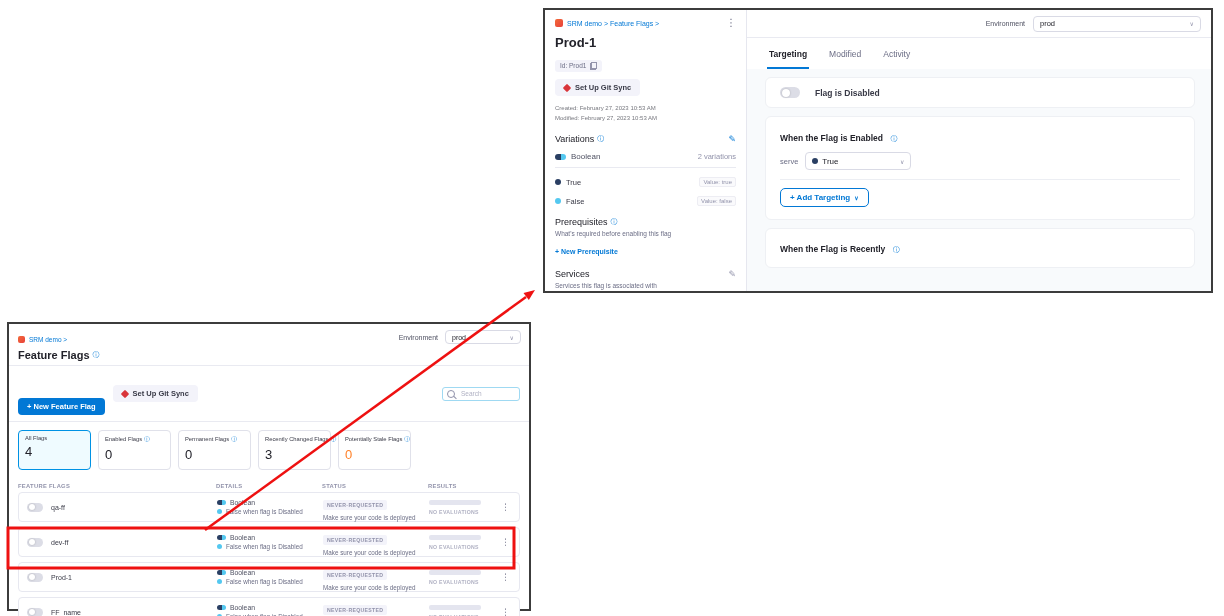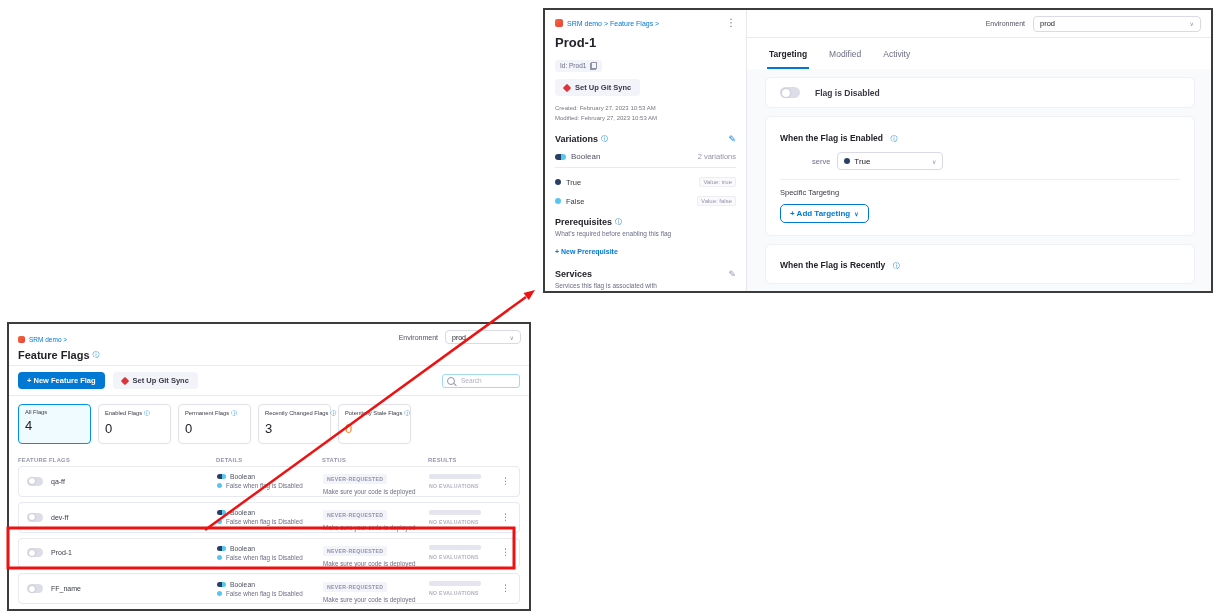--- a/index.html
+++ b/index.html
@@ -47,21 +47,21 @@
           font-size:7px;cursor:pointer;}
   .dtitle{font-size:13px;font-weight:bold;margin:7px 0 4px;}
   .id-badge{display:inline-flex;align-items:center;gap:4px;background:#f3f3fa;border-radius:3px;
             padding:2px 5px;font-size:6.5px;color:#6b6d85;}
   .copy-ic{position:relative;display:inline-block;width:7px;height:8px;}
   .copy-ic::before,.copy-ic::after{content:"";position:absolute;width:4px;height:5px;
             border:1px solid #9293ab;background:#f3f3fa;}
   .copy-ic::before{left:0;bottom:0}.copy-ic::after{right:0;top:0}
   .meta{margin-top:7px;font-size:6px;color:#77787f;line-height:1.7;}
   .sec-row{display:flex;align-items:center;margin-top:11px;}
-  .sec-head{font-size:9px;font-weight:bold;}
+  .sec-head{font-size:9px;font-weight:normal;}
   .sec-row .pencil{margin-left:auto;}
   .desc{font-size:6.5px;color:#6b6d85;margin-top:3px;}
   .bool-row{display:flex;align-items:center;gap:5px;margin-top:8px;padding-bottom:6px;
             border-bottom:1px solid #e9eaf1;}
   .bool-name{font-size:8px;color:#4f5162;}
   .var-count{margin-left:auto;font-size:7.5px;color:#9293ab;}
   .var-row{display:flex;align-items:center;gap:5px;margin-top:9px;}
   .var-name{font-size:7.5px;color:#383946;}
   .val-chip{margin-left:auto;font-size:6px;color:#9293ab;background:#fafafc;
             border:1px solid #ededf3;border-radius:2px;padding:1px 3px;}
@@ -81,42 +81,42 @@
                      background:var(--primary-blue,#0278d5);}
   .dcontent{flex:1;background:#f8fafc;padding:8px 16px 10px 18px;display:flex;
             flex-direction:column;gap:8px;overflow:hidden;}
   .card{background:#fff;border:1px solid #eef0f4;border-radius:6px;box-sizing:border-box;}
   .card.c1{padding:9px 14px;display:flex;align-items:center;gap:15px;flex:0 0 auto;}
   .card.c2{padding:10px 14px 12px;flex:0 0 auto;}
   .card.c3{padding:9px 14px 11px;flex:0 0 auto;}
   .card-head{font-size:8.5px;font-weight:bold;}
   .sub-label{font-size:7.5px;color:#383946;margin-top:8px;}
   .serve-row{display:flex;align-items:center;gap:7px;margin-top:7px;}
-  .serve-label{font-size:7.5px;color:#6b6d85;margin-left:32px;}
+  .serve-label{font-size:7.5px;color:#6b6d85;}
   .serve-select{width:106px;height:18px;font-size:8px;}
   .card-div{border-top:1px solid #eceef3;margin:9px 0 1px;}
   .outline-btn{display:inline-flex;align-items:center;gap:4px;margin-top:7px;background:#fff;
                border:1px solid var(--primary-blue,#0278d5);border-radius:5px;padding:4px 9px;
                color:var(--primary-blue,#0278d5);font-size:8px;font-weight:bold;
                font-family:inherit;cursor:pointer;}
   .toggle-label{font-size:8.5px;font-weight:bold;color:#383946;}
 
   
   #list-shot{left:7px;top:322px;width:524px;height:289px;display:flex;flex-direction:column;}
   .lhead{position:relative;padding:5px 9px 4px;border-bottom:1px solid #e9eaf1;flex:0 0 auto;}
   .lcrumbs{font-size:6.5px;}
   .ltitle-row{display:flex;align-items:center;margin-top:2px;}
   .ltitle{font-size:11px;font-weight:bold;}
   .lenv{position:absolute;right:8px;top:6px;display:flex;align-items:center;gap:7px;}
   .lenv .select{width:76px;height:14px;font-size:7px;}
   .ltoolbar{display:flex;align-items:center;gap:8px;padding:6px 9px;
             border-bottom:1px solid #e9eaf1;flex:0 0 auto;}
   .blue-btn{display:inline-flex;align-items:center;gap:4px;background:var(--primary-blue,#0278d5);
             color:#fff;border:none;border-radius:4px;padding:4px 9px;font-size:7.5px;
-            font-weight:bold;font-family:inherit;cursor:pointer;}
+            font-weight:bold;font-family:inherit;cursor:pointer;margin-top:26px;}
   .search-box{margin-left:auto;display:flex;align-items:center;gap:4px;width:78px;height:14px;
               border:1px solid #9fd9f2;border-radius:3px;padding:0 4px;box-sizing:border-box;}
   .search-box input{border:none;outline:none;width:100%;font-size:6.5px;color:#383946;
                     font-family:inherit;background:transparent;}
   .search-box input::placeholder{color:#b0b1c3;}
   .stats{display:flex;gap:7px;padding:8px 9px 9px;flex:0 0 auto;}
   .stat-card{width:73px;height:40px;border:1px solid #e0e1ea;border-radius:4px;background:#fff;
              box-sizing:border-box;padding:4px 6px;cursor:pointer;}
   .stat-card.sel{border-color:var(--selected-card-border,#0092e4);
                  background:var(--selected-card-bg,#effbff);}
@@ -246,21 +246,20 @@
           </div>
           <div class="serve-row">
             <span class="serve-label">serve</span>
             <span class="select serve-select">
               <span class="dot dot-true"></span>
               <span>True</span>
               <span class="chev">∨</span>
             </span>
           </div>
           <div class="card-div"></div>
-          <div class="sub-label">Specific Targeting</div>
           <button class="outline-btn">
             <span>+ Add Targeting</span>
             <span class="chev" style="color:var(--primary-blue,#0278d5);">∨</span>
           </button>
         </div>
 
         <div class="card c3">
           <div>
             <span class="card-head">When the Flag is Recently</span>
             <span class="info-ic">ⓘ</span>

